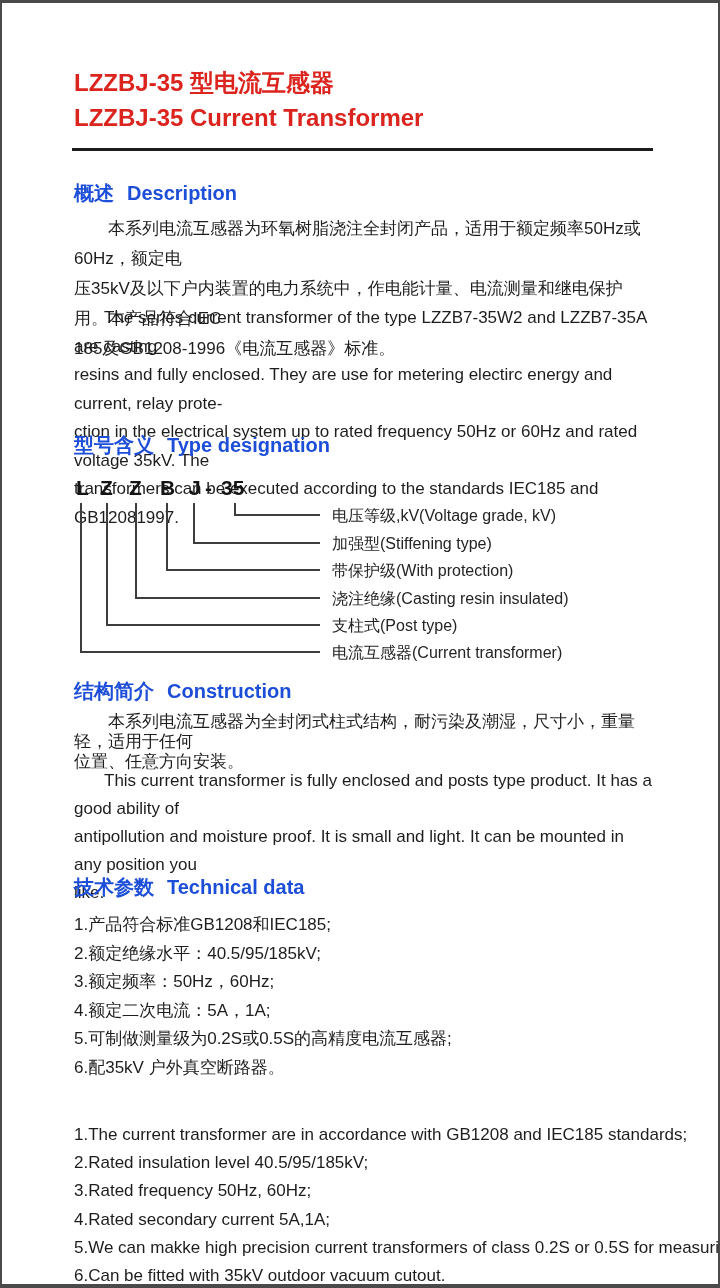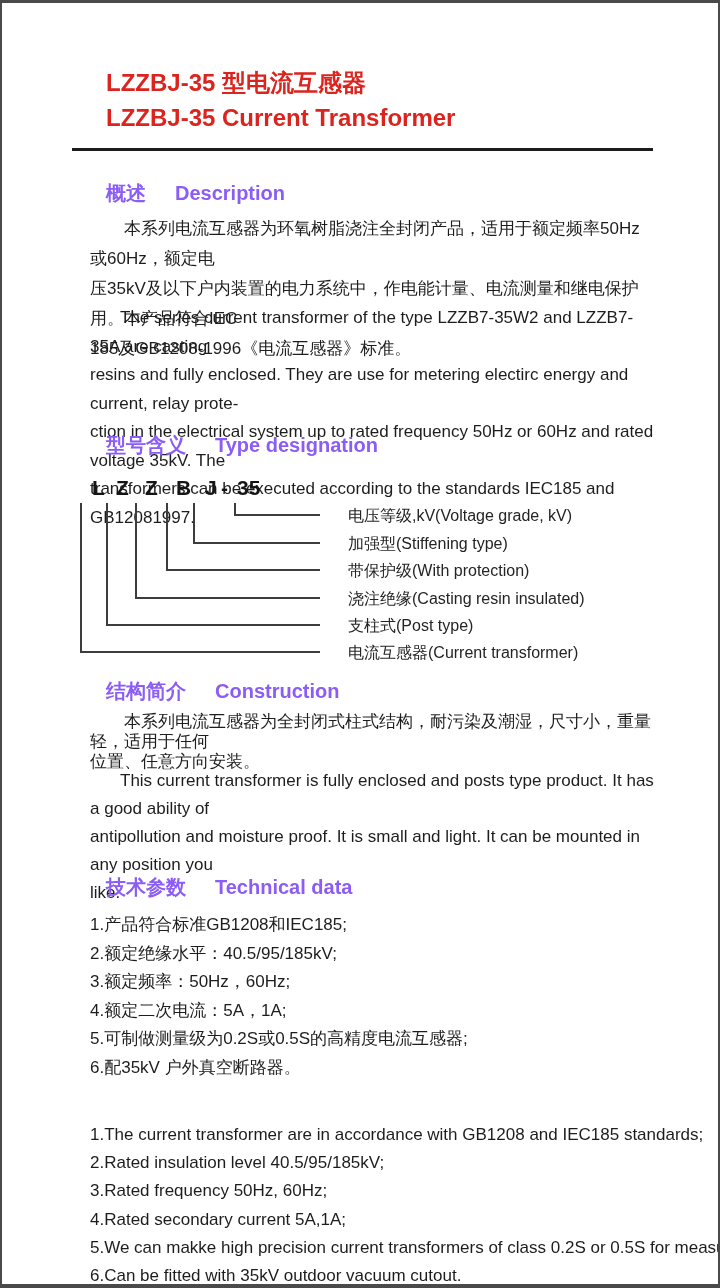--- a/index.html
+++ b/index.html
@@ -1,35 +1,35 @@
 <!DOCTYPE html>
 <html><head>
 <meta charset="utf-8">
 <style>
-  * { box-sizing: border-box; padding-left: 16px; }
+  * { box-sizing: border-box; }
   html, body { margin: 0; padding: 0; background: #ffffff; }
   body { font-family: "Liberation Sans", "DejaVu Sans", sans-serif; }
 
   .page {
     position: relative;
     width: 720px;
     height: 1288px;
     background: #ffffff;
     border: 2px solid #4a4a4a;
     border-top-width: 3px;
     border-bottom-width: 4px;
     overflow: hidden;
     color: #1d1d1d;
   }
 
   .doc-title { position: absolute; left: 72px; top: 62px; font-size: 24px; font-weight: bold; line-height: 35px; color: #dc241f; }
 
   .rule { position: absolute; left: 70px; top: 145px; width: 581px; height: 0; border-top: 3px solid #1c1c1c; }
 
-  .sec-heading { position: absolute; left: 72px; font-size: 20px; font-weight: bold; color: #8b5cf6; white-space: nowrap; }
+  .sec-heading { position: absolute; left: 72px; font-size: 20px; font-weight: bold; color: #1d4ed8; white-space: nowrap; }
   .sec-heading .zh { margin-right: 13px; }
   .h-desc  { top: 177px; }
   .h-type  { top: 429px; }
   .h-cons  { top: 675px; }
   .h-tech  { top: 871px; }
 
   .para { position: absolute; left: 72px; width: 582px; font-size: 17px; color: #1d1d1d; white-space: pre-line; }
   .p-desc-zh { top: 211px; line-height: 30px;   text-indent: 34px; }
   .p-desc-en { top: 301px; line-height: 28.5px; text-indent: 30px; }
   .p-cons-zh { top: 709px; line-height: 20px;   text-indent: 34px; }

